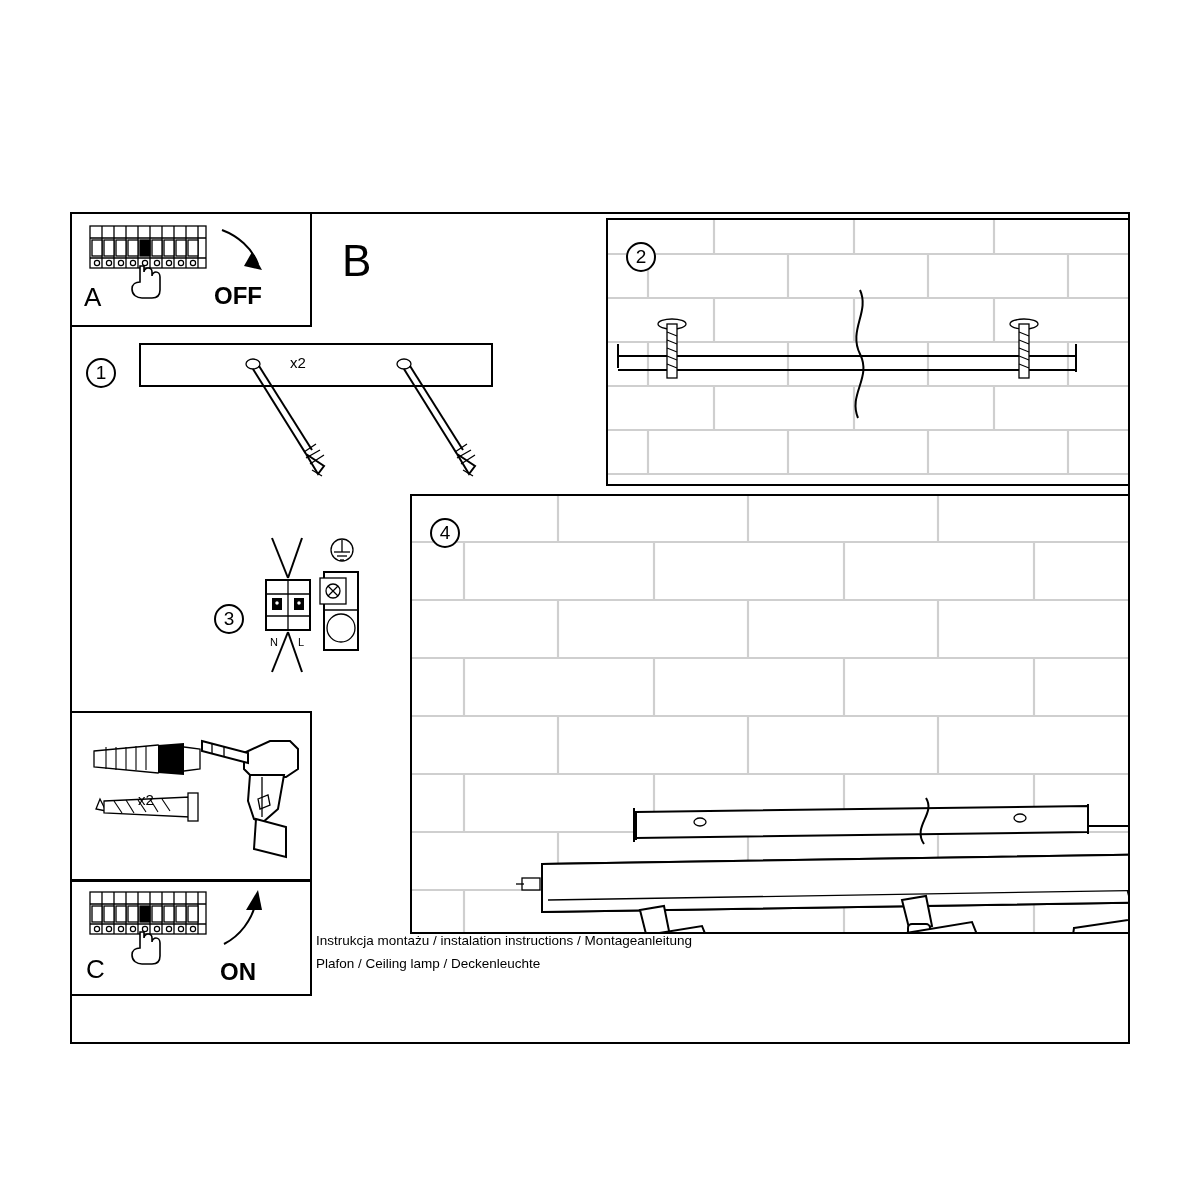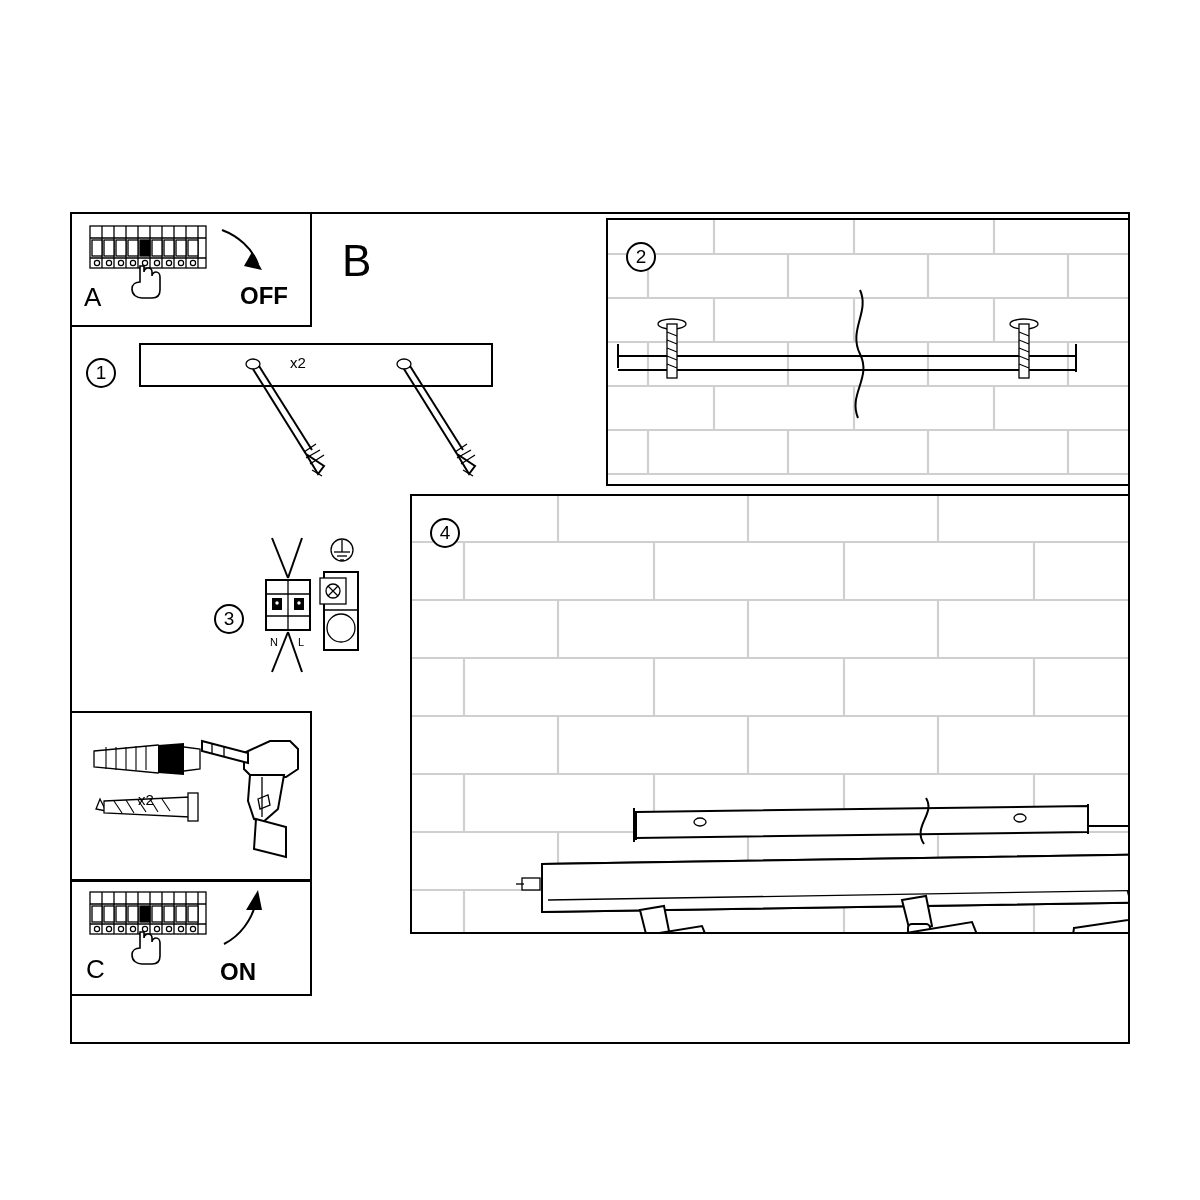--- a/index.html
+++ b/index.html
@@ -132,21 +132,21 @@
       <g fill="#fff" stroke="#000" stroke-width="1.6">
         <path d="M68 52 l0 16 c-4 0 -8 2 -8 7 0 6 5 9 10 9 l10 0 c5 0 8 -3 8 -8 l0 -13 c0 -3 -2 -5 -4 -5 -2 0 -4 2 -4 4 l0 -4 c0 -3 -2 -4 -4 -4 -2 0 -4 2 -4 4 l0 -6 z"></path>
       </g>
 
       <g>
         <path class="st" d="M150 16 C166 22 180 34 186 50" fill="none"></path>
         <path d="M180 38 L190 56 L172 52 Z" fill="#000"></path>
       </g>
     </svg>
     <span class="letter" style="left:12px; top:68px;">A</span>
-    <span class="lbl" style="left:142px; top:68px;margin-left:26px;">OFF</span>
+    <span class="lbl" style="left:142px; top:68px;">OFF</span>
   </div>
 
   <span class="bigletter" style="left:270px; top:22px;">B</span>
 
   <div class="circ" style="left:14px; top:144px;">
     <span>1</span>
   </div>
   <div class="abs" style="left:66px; top:128px;">
     <svg width="390" height="160" viewBox="0 0 390 160">
 
@@ -471,14 +471,18 @@
         <ellipse class="stf" cx="780" cy="448" rx="26" ry="34" transform="rotate(-9 780 448)"></ellipse>
         <ellipse class="stf1" cx="778" cy="448" rx="17" ry="24" transform="rotate(-9 778 448)"></ellipse>
         <ellipse class="stf1" cx="776" cy="448" rx="8" ry="12" transform="rotate(-9 776 448)"></ellipse>
       </g>
     </svg>
   </div>
   <div class="circ" style="left:358px; top:304px;">
     <span>4</span>
   </div>
 
+  <div class="abs" style="left:244px; top:716px;">
+    <div class="cap" style="position:relative; left:0; top:0;">Instrukcja montażu / instalation instructions / Montageanleitung</div>
+    <div class="cap" style="position:relative; left:0; top:2px;">Plafon / Ceiling lamp / Deckenleuchte</div>
+  </div>
 
 </div>
 
 </body></html>

